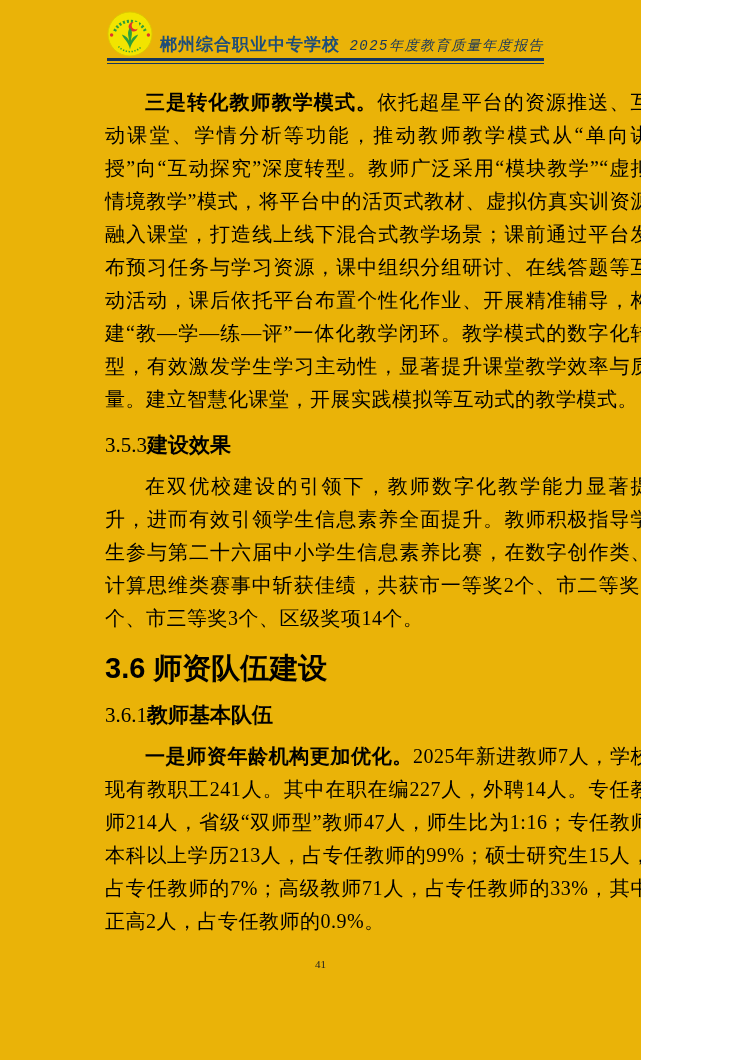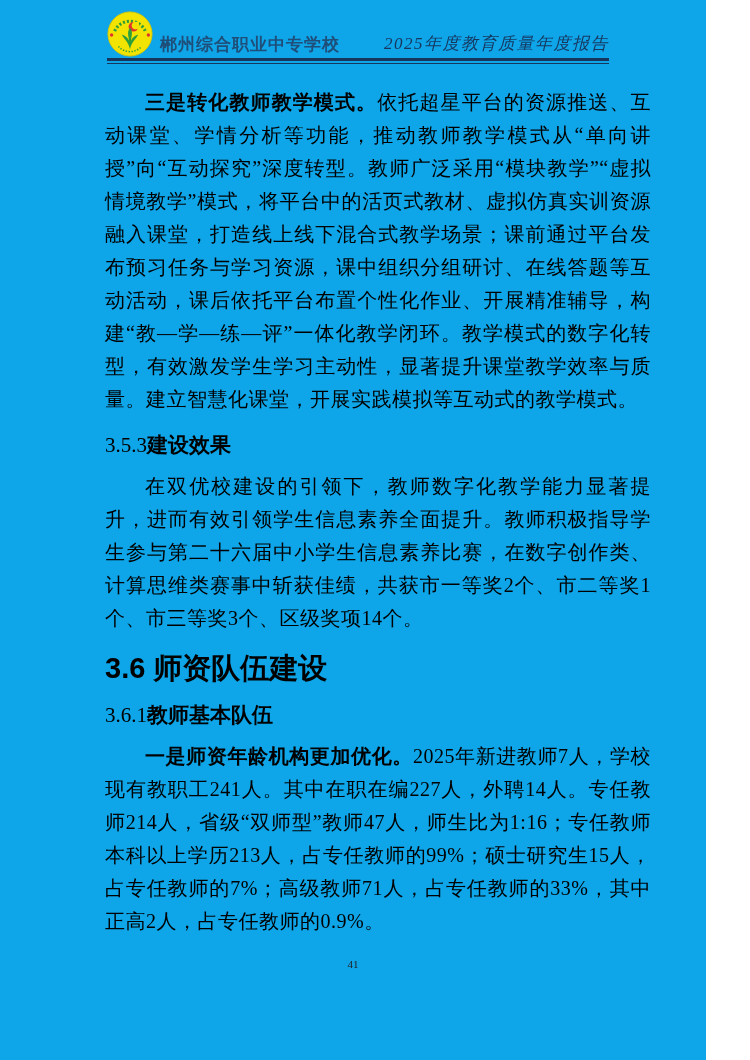--- a/index.html
+++ b/index.html
@@ -4,22 +4,22 @@
 <style>
   html, body { margin: 0; padding: 0; }
   body {
     width: 750px; height: 1060px;
     background: #ffffff;
     font-family: "Liberation Serif", "DejaVu Serif", serif;
     color: #000;
   }
   .page {
     position: relative;
-    width: 706px; height: 1060px;
-    background: #0ea5e9;
+    width: 641px; height: 1060px;
+    background: #eab308;
     overflow: hidden;
   }
 
   
   .header {
     position: absolute;
     top: 11px; left: 107px; right: 97px;
   }
   .header-row {
     display: flex;
@@ -35,23 +35,23 @@
     font-size: 17px;
     color: #1f4e79;
     margin-left: 7px;
     margin-bottom: 1px;
     letter-spacing: 1px;
     white-space: nowrap;
   }
   .report-title {
     margin-left: auto;
     margin-bottom: 2px;
-    font-family: Liberation Serif, serif;
+    font-family: Liberation Mono, monospace;
     font-style: italic;
-    font-size: 17px;
+    font-size: 14px;
     color: #17365d;
     letter-spacing: 1.5px;
     white-space: nowrap;
   }
   .header-rule {
     margin-top: 1px;
     height: 2px;
     border-top: 3px solid #17365d;
     border-bottom: 1.5px solid #17365d;
   }

